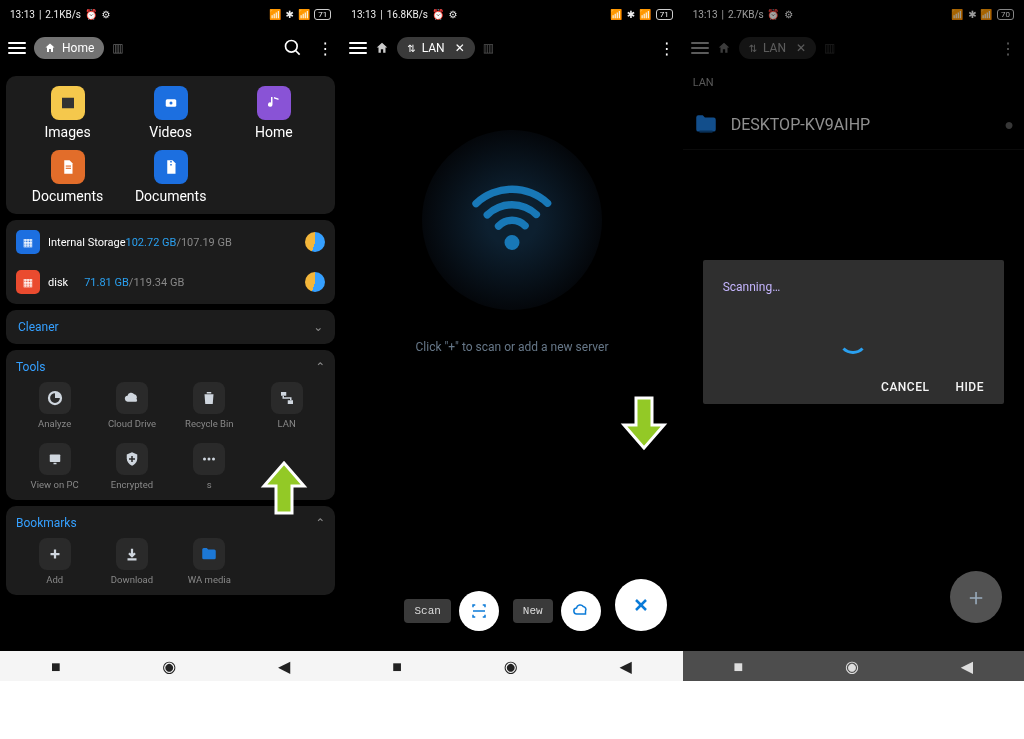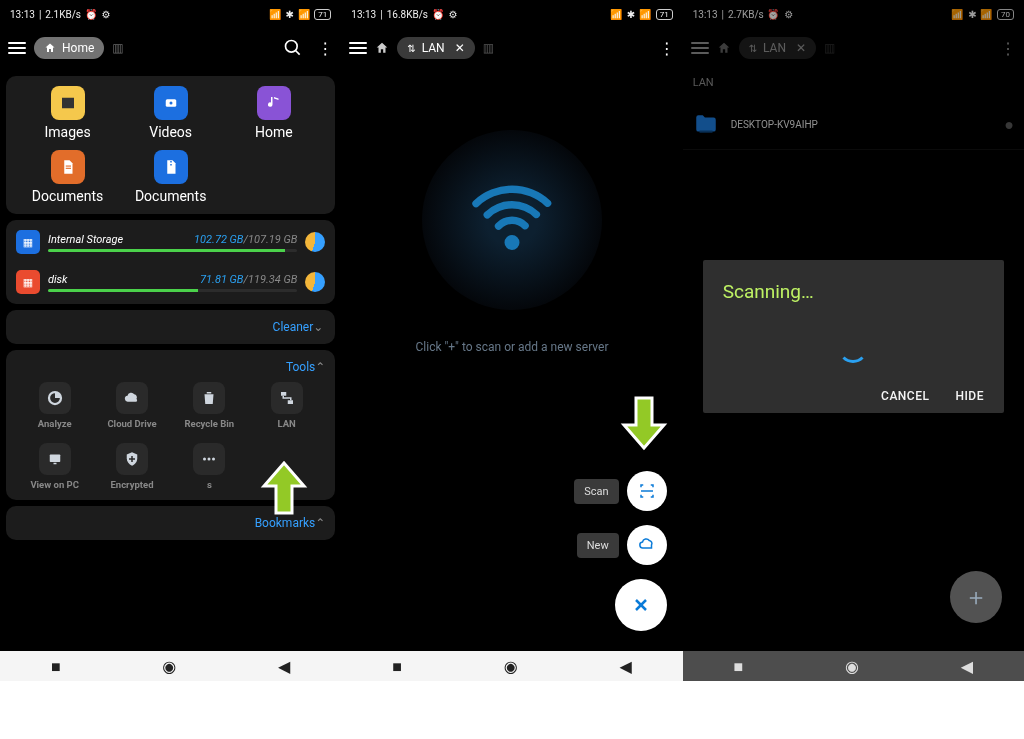--- a/index.html
+++ b/index.html
@@ -58,51 +58,51 @@
   .pill.dark { background: #3a3a3a; }
   .content { flex:1; overflow:hidden; padding:6px; display:flex; flex-direction:column; gap:6px;}
   .card {
     background:#1c1c1c; border-radius:10px; padding:10px;
   }
   .cat-grid { display:grid; grid-template-columns:repeat(3,1fr); row-gap:10px;}
   .cat-item { display:flex; flex-direction:column; align-items:center; gap:4px; font-size:14px;}
   .cat-icon { width:34px; height:34px; border-radius:8px; display:flex; align-items:center; justify-content:center; font-size:16px;}
   .storage-row { display:flex; align-items:center; gap:8px; font-size:11px;}
   .storage-row .sicon { width:24px; height:24px; border-radius:5px; display:flex; align-items:center; justify-content:center;}
-  .storage-row .info { flex:1; display:flex; flex-direction:column; gap:3px;font-style:italic;}
+  .storage-row .info { flex:1; display:flex; flex-direction:row; gap:3px;}
   .srow-top {display:flex; justify-content:space-between; align-items:center;}
   .bar { height:3px; background:#2c2c2c; border-radius:2px; overflow:hidden;}
   .barfill { height:100%; background:#4bd24b;}
   .pie { width:20px; height:20px; border-radius:50%; background:conic-gradient(#35a0ff 0 55%, #f3b63a 55% 100%);}
-  .expander { display:flex; justify-content:flex-end; align-items:center; font-size:12px; color:#35a0ff;}
+  .expander { display:flex; justify-content:space-between; align-items:center; font-size:12px; color:#35a0ff;}
   .expander .chev { color:#888;}
   .tools-grid { display:grid; grid-template-columns:repeat(4,1fr); row-gap:14px; margin-top:8px;}
-  .tool-item { display:flex; flex-direction:column; align-items:center; gap:4px; font-size:9.5px; color:#888;font-weight:bold;}
+  .tool-item { display:flex; flex-direction:column; align-items:center; gap:4px; font-size:9.5px; color:#888;}
   .tool-ico { width:32px; height:32px; border-radius:8px; background:#2a2a2a; display:flex; align-items:center; justify-content:center; color:#cfd6de; font-size:14px;}
   .navbar {
     height:30px; background:#f5f5f5; display:flex; justify-content:space-around; align-items:center; color:#222;
   }
   .dim .navbar { background:#4d4d4d; color:#ddd;}
   
   .wifi-hero { display:flex; flex-direction:column; align-items:center; padding-top:60px; gap:30px;}
   .wifi-circle { width:180px; height:180px; border-radius:50%; background:radial-gradient(circle,#0d2030 20%,#04070b 70%); display:flex; align-items:center; justify-content:center;}
   .hint { color:#678; font-size:12px; text-align:center;}
-  .fab-col { position:absolute; right:16px; bottom:50px; display:flex; flex-direction:column; gap:14px; align-items:flex-end;}
+  .fab-col { position:absolute; right:16px; bottom:50px; display:flex; flex-direction:row; gap:14px; align-items:flex-end;font-family:Liberation Mono, monospace;}
   .fab-row { display:flex; align-items:center; gap:8px;}
   .chip { background:#3a3a3a; color:#ddd; font-size:11px; padding:6px 10px; border-radius:4px;}
   .fab { width:40px; height:40px; border-radius:50%; background:#fff; display:flex; align-items:center; justify-content:center; color:#0b7bd8; box-shadow:0 1px 3px #000;}
   .fab.big { width:52px; height:52px;}
   
   .dim .content, .dim .topbar, .dim .statusbar { filter:brightness(.65);}
   .section-label { font-size:11px; color:#888; margin:6px 0 4px 10px;}
   .server-row { display:flex; align-items:center; gap:12px; padding:12px 10px; border-bottom:1px solid #111;}
   .folder-ico { width:26px; height:26px;}
   .dialog-backdrop { position:absolute; inset:0;}
   .dialog { position:absolute; left:20px; right:20px; top:260px; background:#2f2f2f; border-radius:2px; padding:20px 20px 10px 20px; z-index:10;}
-  .dialog-title { font-size:19px; color:#bef264; margin-bottom:30px;}
+  .dialog-title { font-size:12px; color:#c4b5fd; margin-bottom:30px;}
   .spinner { width:24px; height:24px; border:3px solid transparent; border-bottom-color:#2aa0f0; border-radius:50%; margin:0 auto 26px auto;}
   .dialog-actions { display:flex; justify-content:flex-end; gap:26px; font-size:12px; color:#f5f5f5; font-weight:500; letter-spacing:0.5px;}
   .fab-plus { position:absolute; right:22px; bottom:58px; width:52px; height:52px; border-radius:50%; background:#525252; display:flex; align-items:center; justify-content:center; color:#9ab; font-size:24px;}
   
   .arrow { position:absolute; width:50px; height:60px;}
   .arrow.down { transform:rotate(180deg);}
   svg { display:block;}
   .faded { opacity:.55;}
 </style>
 </head>
@@ -211,21 +211,21 @@
                 <div class="barfill" style="width:95%"></div>
               </div>
      </div>
      <div class="pie"></div>
     </div>
           <div class="storage-row">
      <div class="sicon" style="background:#ea4b2f">▦</div>
      <div class="info">
       <div class="srow-top">
                 <span>disk</span>
-        <span style="color:#888;"><span style="color:#2aa0f0">71.81 GB</span>/119.34 GB</span>
+        <span style="color:#888;margin-left:16px;"><span style="color:#2aa0f0">71.81 GB</span>/119.34 GB</span>
               </div>
       <div class="bar">
                 <div class="barfill" style="width:60%"></div>
               </div>
      </div>
      <div class="pie"></div>
     </div>
         </div>
     <div class="card" style="padding:10px 12px;">
       <div class="expander">
@@ -304,20 +304,46 @@
     </div>
           </div>
       <svg class="arrow" style="right:26px;bottom:-18px;" viewBox="0 0 50 60">
             <path d="M25 5 L45 28 L33 28 L33 55 L17 55 L17 28 L5 28 Z" fill="#93c926" stroke="#fff" stroke-width="3"></path>
           </svg>
     </div>
     <div class="card">
       <div class="expander">
             <span>Bookmarks</span>
             <span class="chev">⌃</span>
+          </div>
+      <div class="tools-grid" id="bm-grid-0" style="grid-template-columns:repeat(4,1fr);">
+            <div class="tool-item">
+     <div class="tool-ico">
+                <svg width="18" height="18" viewBox="0 0 24 24">
+                  <path stroke="#cfd6de" stroke-width="3" d="M12 6v12M6 12h12"></path>
+                </svg>
+              </div>
+     <span>Add</span>
+    </div>
+            <div class="tool-item">
+     <div class="tool-ico">
+                <svg width="18" height="18" viewBox="0 0 24 24">
+                  <path stroke="#cfd6de" stroke-width="3" d="M12 5v10m-4-4l4 4 4-4M6 19h12"></path>
+                </svg>
+              </div>
+     <span>Download</span>
+    </div>
+            <div class="tool-item">
+     <div class="tool-ico">
+                <svg width="18" height="18" viewBox="0 0 24 24">
+                  <path fill="#1c78d6" d="M3 6a2 2 0 012-2h4l2 2h8a2 2 0 012 2v9a2 2 0 01-2 2H5a2 2 0 01-2-2z"></path>
+                </svg>
+              </div>
+     <span>WA media</span>
+    </div>
           </div>
     </div>
   </div>
   <div class="navbar">
     <span>■</span>
     <span>◉</span>
     <span>◀</span>
   </div>
 </div>
 
@@ -431,21 +457,21 @@
     <span style="color:#555;font-size:12px;">▥</span>
     <span style="font-size:16px;margin-left:auto;">⋮</span>
   </div>
   <div class="content" style="padding:0;">
     <div class="section-label">LAN</div>
     <div class="server-row">
       <svg class="folder-ico" viewBox="0 0 24 24" fill="#1c78d6">
             <path d="M3 6a2 2 0 012-2h4l2 2h8a2 2 0 012 2v9a2 2 0 01-2 2H5a2 2 0 01-2-2V6z"></path>
             <rect x="6" y="18" width="12" height="2" fill="#0e4a86"></rect>
           </svg>
-      <span style="font-size:10px;color:#ddd;">DESKTOP-KV9AIHP</span>
+      <span style="font-size:16px;color:#ddd;">DESKTOP-KV9AIHP</span>
       <span style="margin-left:auto;color:#555;">●</span>
     </div>
   </div>
   <div class="fab-plus">＋</div>
   <div class="navbar">
     <span>■</span>
     <span>◉</span>
     <span>◀</span>
   </div>
 

